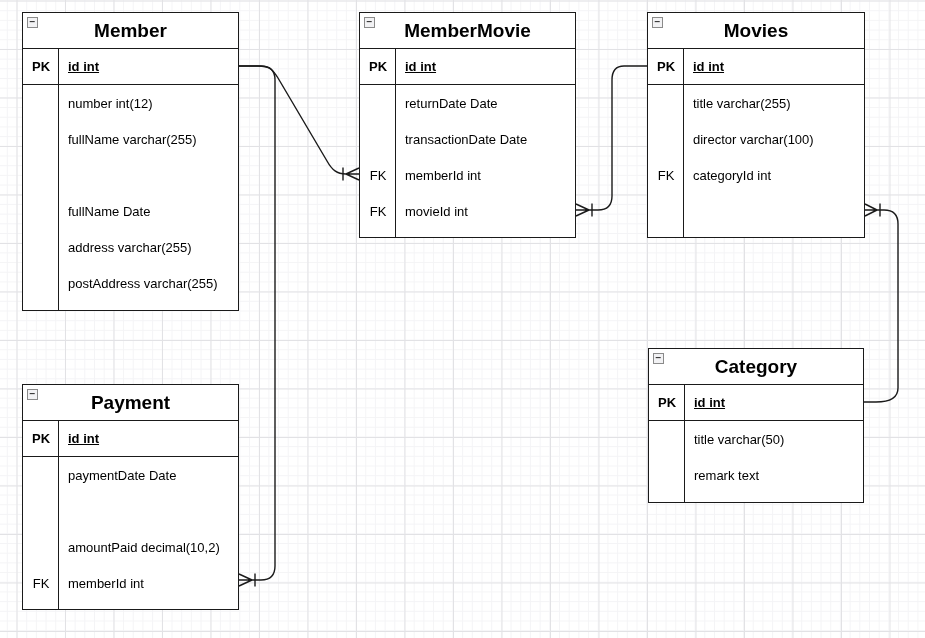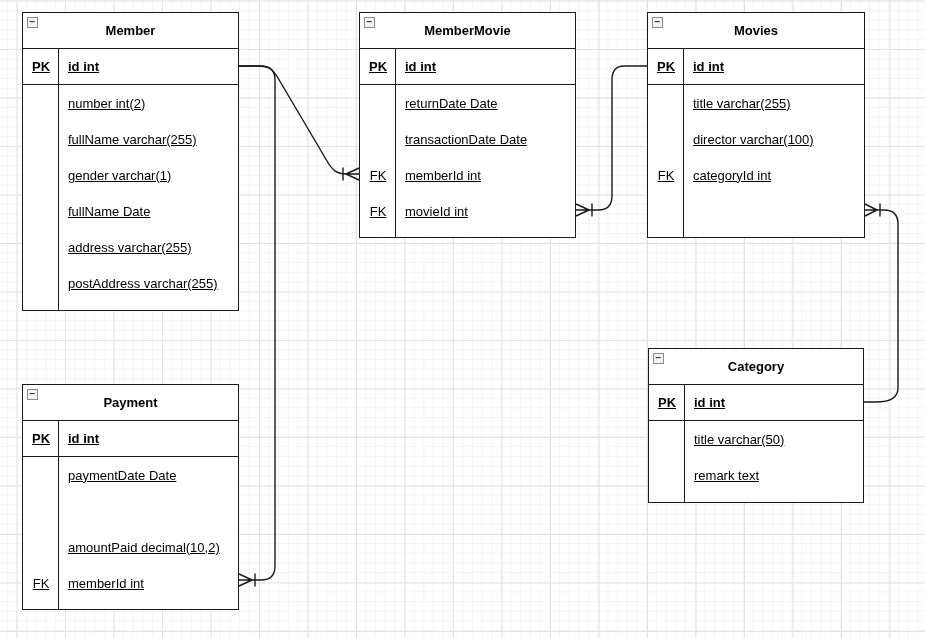--- a/index.html
+++ b/index.html
@@ -52,21 +52,21 @@
   .entity-header {
     position: relative;
     box-sizing: border-box;
     height: 36px;
     border-bottom: 1.5px solid #1a1a1a;
     display: flex;
     align-items: center;
     justify-content: center;
   }
   .entity-title {
-    font-size: 13px;
+    font-size: 19px;
     font-weight: bold;
   }
   .collapse-btn {
     position: absolute;
     left: 4px; top: 4px;
     width: 11px; height: 11px;
     box-sizing: border-box;
     border: 1px solid #8a8a8a;
     background: #f2f2f4;
     color: #333333;
@@ -74,21 +74,20 @@
     line-height: 8px;
     text-align: center;
     font-weight: bold;
   }
   .row {
     box-sizing: border-box;
     height: 36px;
     display: flex;
     align-items: stretch;
     font-size: 13px;
-    text-decoration: underline;
   }
   .row.pk-row { border-bottom: 1.5px solid #1a1a1a; }
   .row .key {
     flex: 0 0 36px;
     display: flex;
     align-items: center;
     justify-content: center;
   }
   .row.pk-row .key { font-weight: bold; }
   .row .field {
@@ -131,29 +130,28 @@
     <div class="entity-header">
       <span class="collapse-btn">−</span>
       <span class="entity-title">Member</span>
     </div>
     <div class="row pk-row">
       <span class="key">PK</span>
       <span class="field">id int</span>
     </div>
     <div class="row">
       <span class="key"></span>
-      <span class="field">number int(2)</span>
+      <span class="field">number int(12)</span>
     </div>
     <div class="row">
       <span class="key"></span>
       <span class="field">fullName varchar(255)</span>
     </div>
     <div class="row">
       <span class="key"></span>
-      <span class="field">gender varchar(1)</span>
     </div>
     <div class="row">
       <span class="key"></span>
       <span class="field">fullName Date</span>
     </div>
     <div class="row">
       <span class="key"></span>
       <span class="field">address varchar(255)</span>
     </div>
     <div class="row">

